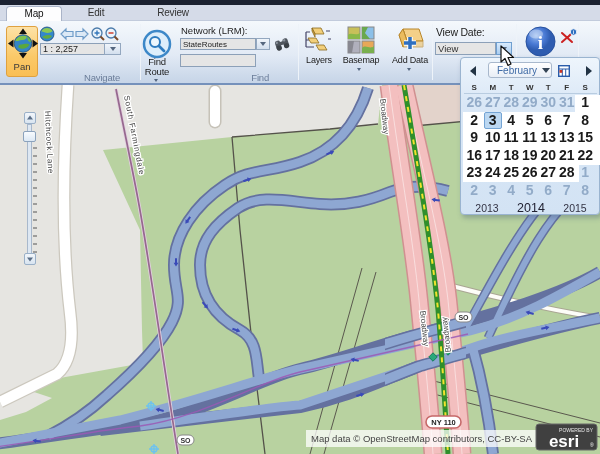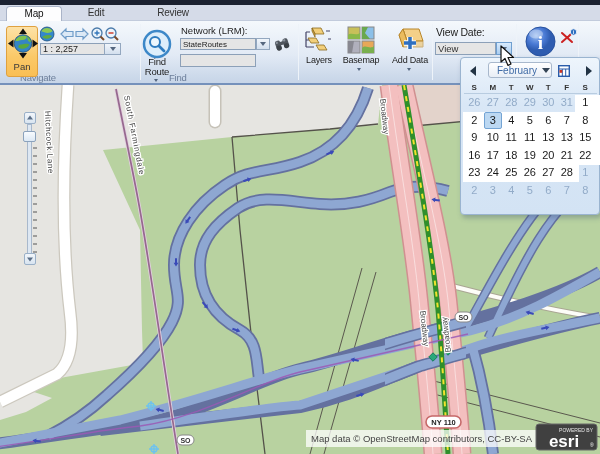--- a/index.html
+++ b/index.html
@@ -6,21 +6,21 @@
 #app{position:absolute;left:0;top:0;width:600px;height:454px;overflow:hidden}
 .abs{position:absolute}
 
 #topbar{left:0;top:0;width:600px;height:5px;background:#1b2130}
 #tabstrip{left:0;top:5px;width:600px;height:16px;background:#d5dbe8;border-bottom:1px solid #c2cbdc}
 #tabMap{left:6px;top:6px;width:56px;height:16px;background:#fdfdfe;border:1px solid #aab4c8;border-bottom:none;border-radius:4px 4px 0 0;text-align:center;font-size:10px;color:#111;line-height:14px;letter-spacing:-0.2px}
 .tab{top:6px;height:27px;font-size:10px;color:#333;text-align:center;line-height:13px;letter-spacing:-0.2px}
 #ribbon{left:0;top:21px;width:600px;height:62px;background:linear-gradient(#f4f8fc,#e2eaf5 55%,#ccd9ea 90%,#c7d5e8)}
 #ribbonline{left:0;top:83px;width:600px;height:2px;background:#7591bb}
 .vsep{top:24px;width:1px;height:56px;background:#bac7d9;border-right:1px solid #eef3f9}
-.glabel{font-size:9.5px;color:#6b7d99;text-align:left;letter-spacing:-0.2px}
+.glabel{font-size:9.5px;color:#6b7d99;text-align:right;letter-spacing:-0.2px}
 
 #panbtn{left:6px;top:26px;width:32px;height:51px;border:1px solid #dfa13f;border-radius:3px;background:linear-gradient(#fde2a7,#fbc968 60%,#f9bf55);text-align:center}
 #panbtn span{display:block;font-size:9.5px;color:#3a3a3a;margin-top:1px}
 .combo{background:#e5e5e5;border:1px solid #8ca0b8;font-size:8.5px;color:#222;line-height:11px;padding-left:2px;overflow:hidden;white-space:nowrap}
 .dbtn{border:1px solid #93a7bf;background:linear-gradient(#f0f5fb,#d3dfee);display:flex;align-items:center;justify-content:center}
 .caret{width:0;height:0;border-left:3px solid transparent;border-right:3px solid transparent;border-top:4px solid #55677f;display:inline-block}
 .btnlabel{font-size:9px;color:#222;text-align:center;letter-spacing:-0.2px}
 </style></head><body>
 <div id="app">
 <div class="abs" id="topbar"></div>
@@ -393,21 +393,21 @@
         <span>T</span>
         <span>F</span>
         <span>S</span>
       </div>
 <div class="abs" style="left:3px;top:35px;width:133px;height:1px;background:#b8cce0"></div>
 <div class="abs" style="left:2px;top:36.5px;width:137px;height:17.5px">
         <div class="abs" style="left:112px;top:0;width:25px;height:17.5px;background:#fff"></div>
       </div>
 <div class="abs" style="left:2px;top:54px;width:137px;height:52.5px;background:#fff"></div>
 <div class="abs" style="left:2px;top:106.5px;width:116px;height:17.5px;background:#fff"></div>
-<div class="abs" id="dgrid" style="left:4px;top:36px;width:129.5px;display:grid;grid-template-columns:repeat(7,18.5px);grid-auto-rows:17.5px;font-size:11px;font-weight:normal;text-align:center">
+<div class="abs" id="dgrid" style="left:4px;top:36px;width:129.5px;display:grid;grid-template-columns:repeat(7,18.5px);grid-auto-rows:17.5px;font-size:14px;font-weight:bold;text-align:center">
 <span class="o">26</span>
         <span class="o">27</span>
         <span class="o">28</span>
         <span class="o">29</span>
         <span class="o">30</span>
         <span class="o">31</span>
         <span class="c">1</span>
 <span class="c">2</span>
         <span class="c sel">3</span>
         <span class="c">4</span>
@@ -437,20 +437,23 @@
         <span class="c">28</span>
         <span class="o">1</span>
 <span class="o">2</span>
         <span class="o">3</span>
         <span class="o">4</span>
         <span class="o">5</span>
         <span class="o">6</span>
         <span class="o">7</span>
         <span class="o">8</span>
 </div>
+<div class="abs" style="left:0;top:143px;width:140px;font-size:0;text-align:center">
+<span style="font-size:10.5px;color:#334;display:inline-block;width:44px">2013</span><span style="font-size:12.5px;color:#223;display:inline-block;width:44px">2014</span><span style="font-size:10.5px;color:#334;display:inline-block;width:44px">2015</span>
+</div>
 </div>
 
 <svg class="abs" style="left:500px;top:45px" width="20" height="24">
 <path d="M1,1 L1,17 L5,13.5 L8,20.5 L11,19 L8,12.5 L13.5,12.5 Z" fill="#fff" stroke="#111" stroke-width="1.2" stroke-linejoin="round"></path>
 </svg>
 </div>
 <style>
 #dgrid .c{color:#1a1a1a;line-height:17.5px}
 #dgrid .o{color:#92abc8;line-height:17.5px}
 #dgrid .sel{background:#bcd8f2;border:1px solid #74a4d4;border-radius:2px;line-height:15.5px}

